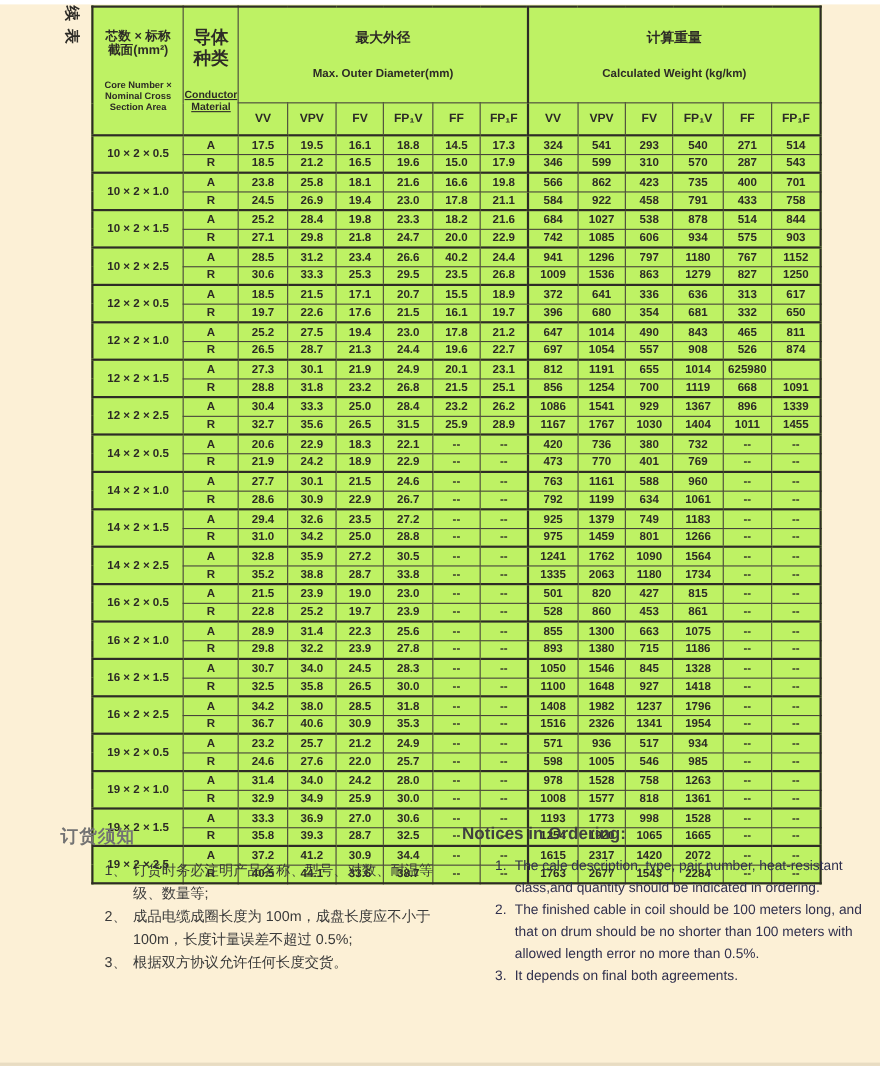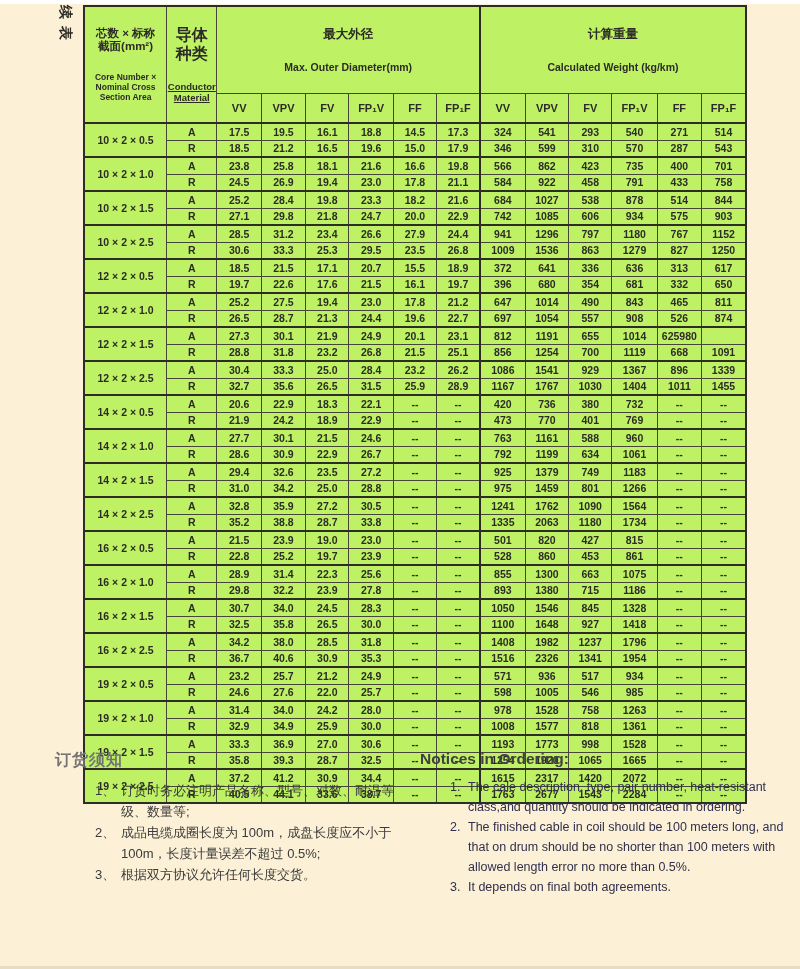--- a/index.html
+++ b/index.html
@@ -202,21 +202,21 @@
           <td>575</td>
           <td>903</td>
         </tr>
         <tr class="group-start">
           <td rowspan="2" class="size-cell">10 × 2 × 2.5</td>
           <td class="mat-cell">A</td>
           <td>28.5</td>
           <td>31.2</td>
           <td>23.4</td>
           <td>26.6</td>
-          <td>27.9</td>
+          <td>40.2</td>
           <td>24.4</td>
           <td class="sep-left">941</td>
           <td>1296</td>
           <td>797</td>
           <td>1180</td>
           <td>767</td>
           <td>1152</td>
         </tr>
         <tr>
           <td class="mat-cell">R</td>

